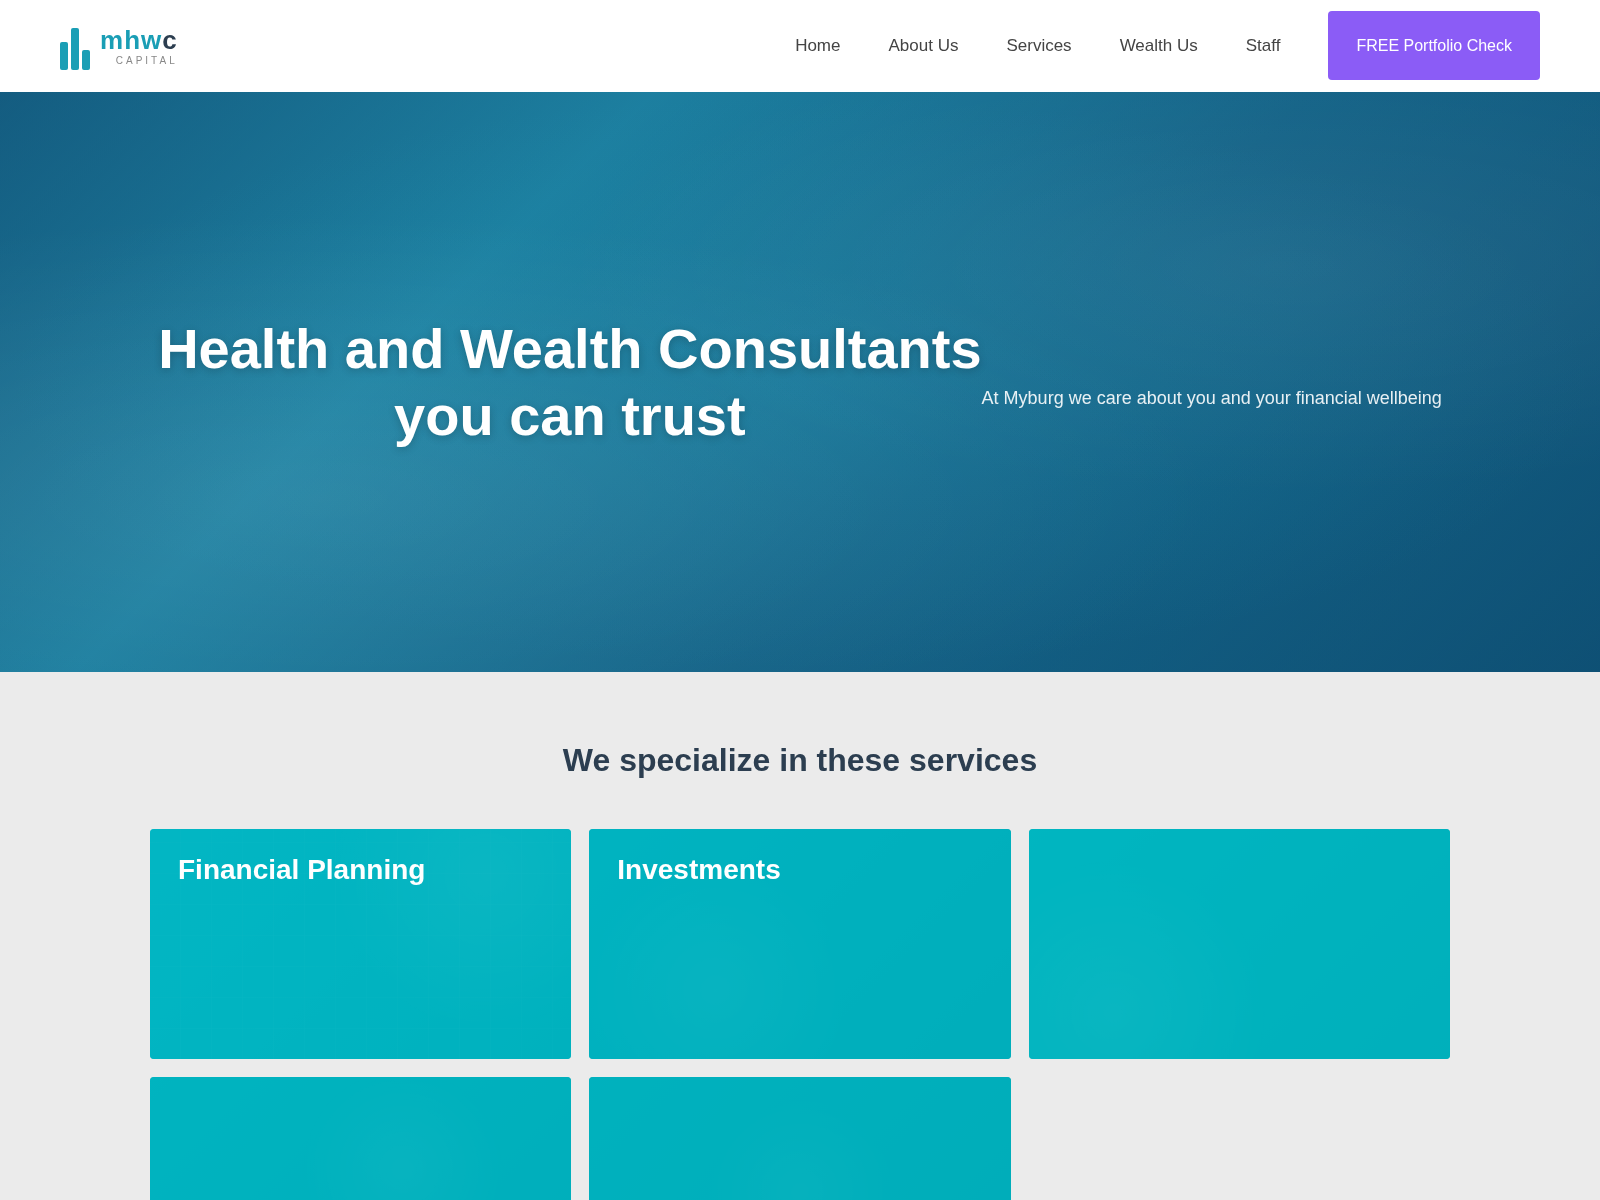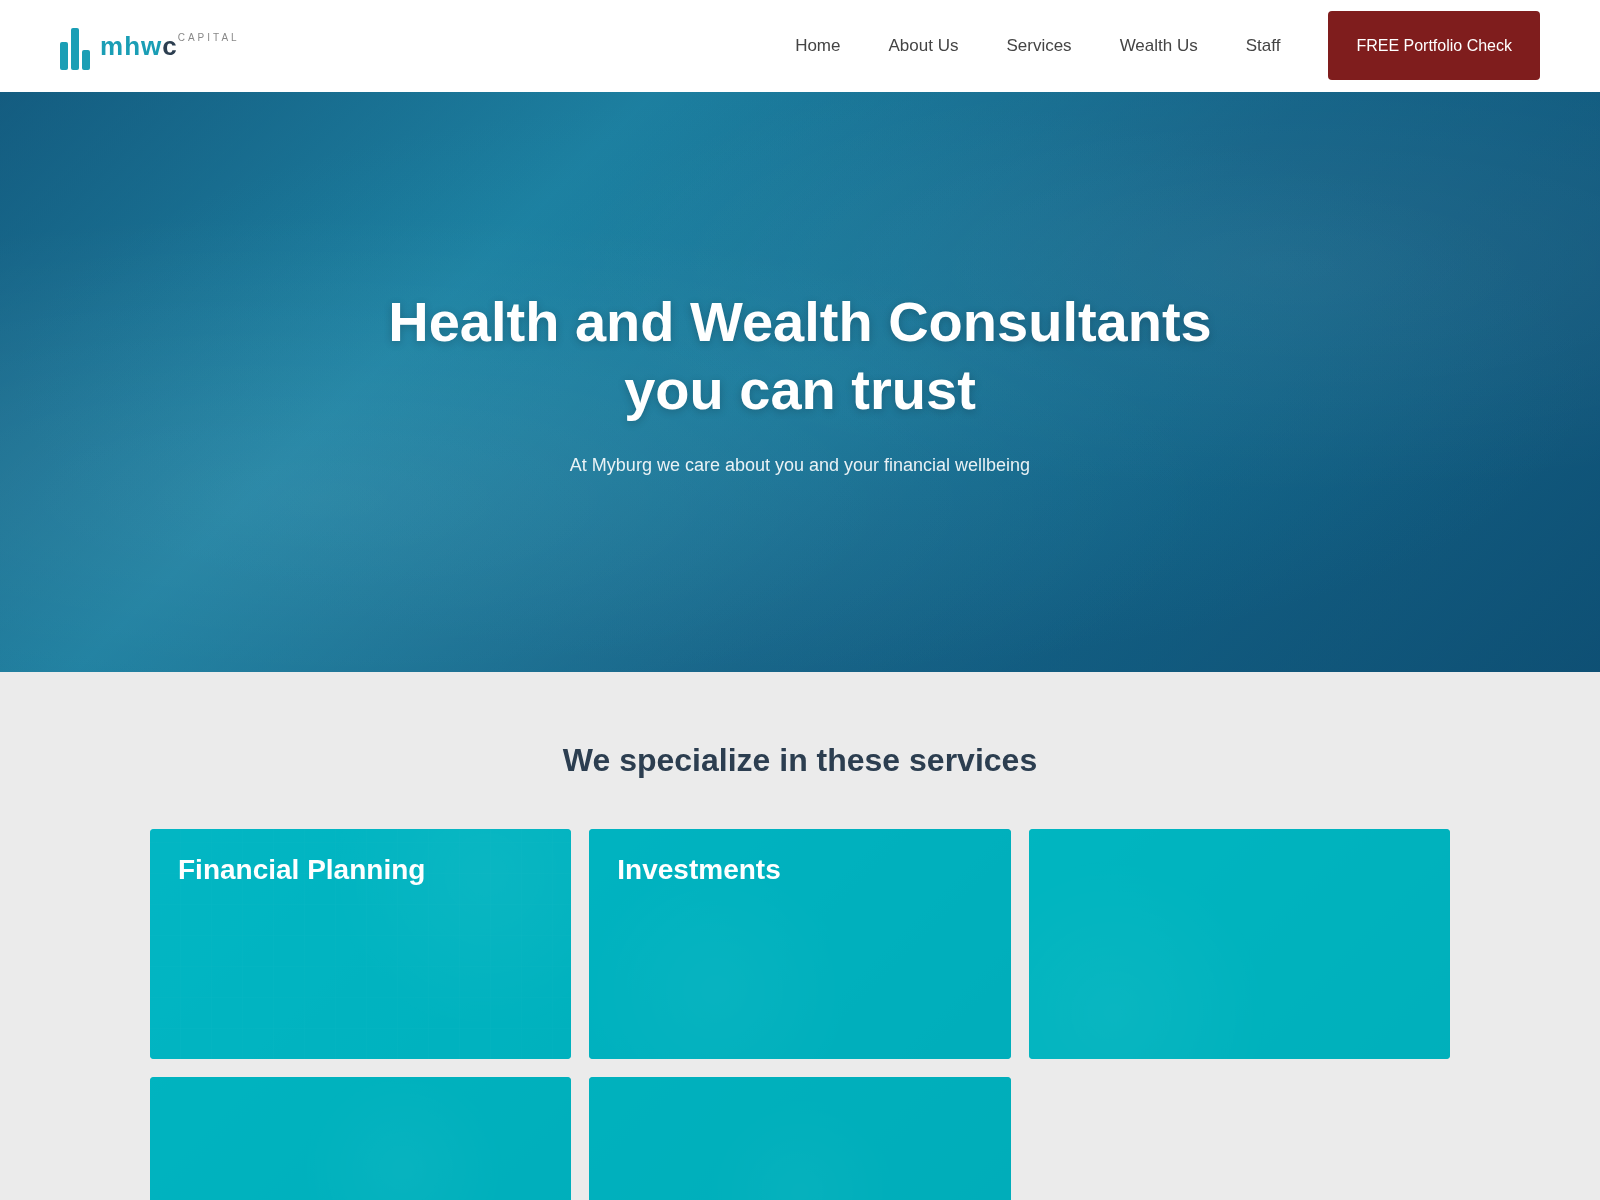--- a/index.html
+++ b/index.html
@@ -44,21 +44,21 @@
       background-color: #1a9eb5;
       border-radius: 2px;
     }
 
     .logo-bar:nth-child(1) { height: 28px; }
     .logo-bar:nth-child(2) { height: 42px; }
     .logo-bar:nth-child(3) { height: 20px; }
 
     .logo-text {
       display: flex;
-      flex-direction: row;
+      flex-direction: column;
       line-height: 1.1;
       text-align: right;
     }
 
     .logo-main {
       font-size: 26px;
       font-weight: 700;
       color: #2c3e50;
       letter-spacing: 1px;
     }
@@ -82,38 +82,38 @@
     }
 
     .nav-links li a {
       text-decoration: none;
       color: #444;
       font-size: 17px;
       font-weight: 500;
     }
 
     .nav-cta {
-      background-color: #7f1d1d;
+      background-color: #8b5cf6;
       color: #fff !important;
       padding: 26px 28px;
       border-radius: 4px;
       font-size: 16px !important;
       font-weight: normal;
       text-decoration: none;
       white-space: nowrap;
     }
 
     
     .hero {
       width: 100%;
       height: 580px;
       background: linear-gradient(rgba(15, 80, 120, 0.55), rgba(15, 80, 120, 0.55)),
                   linear-gradient(135deg, #1a6b8a 0%, #2db8d0 30%, #1a7a9a 60%, #0d5070 100%);
       display: flex;
-      flex-direction: column;
+      flex-direction: row;
       align-items: center;
       justify-content: center;
       text-align: center;
       position: relative;
       overflow: hidden;
     }
 
     
     .hero::before {
       content: '';

